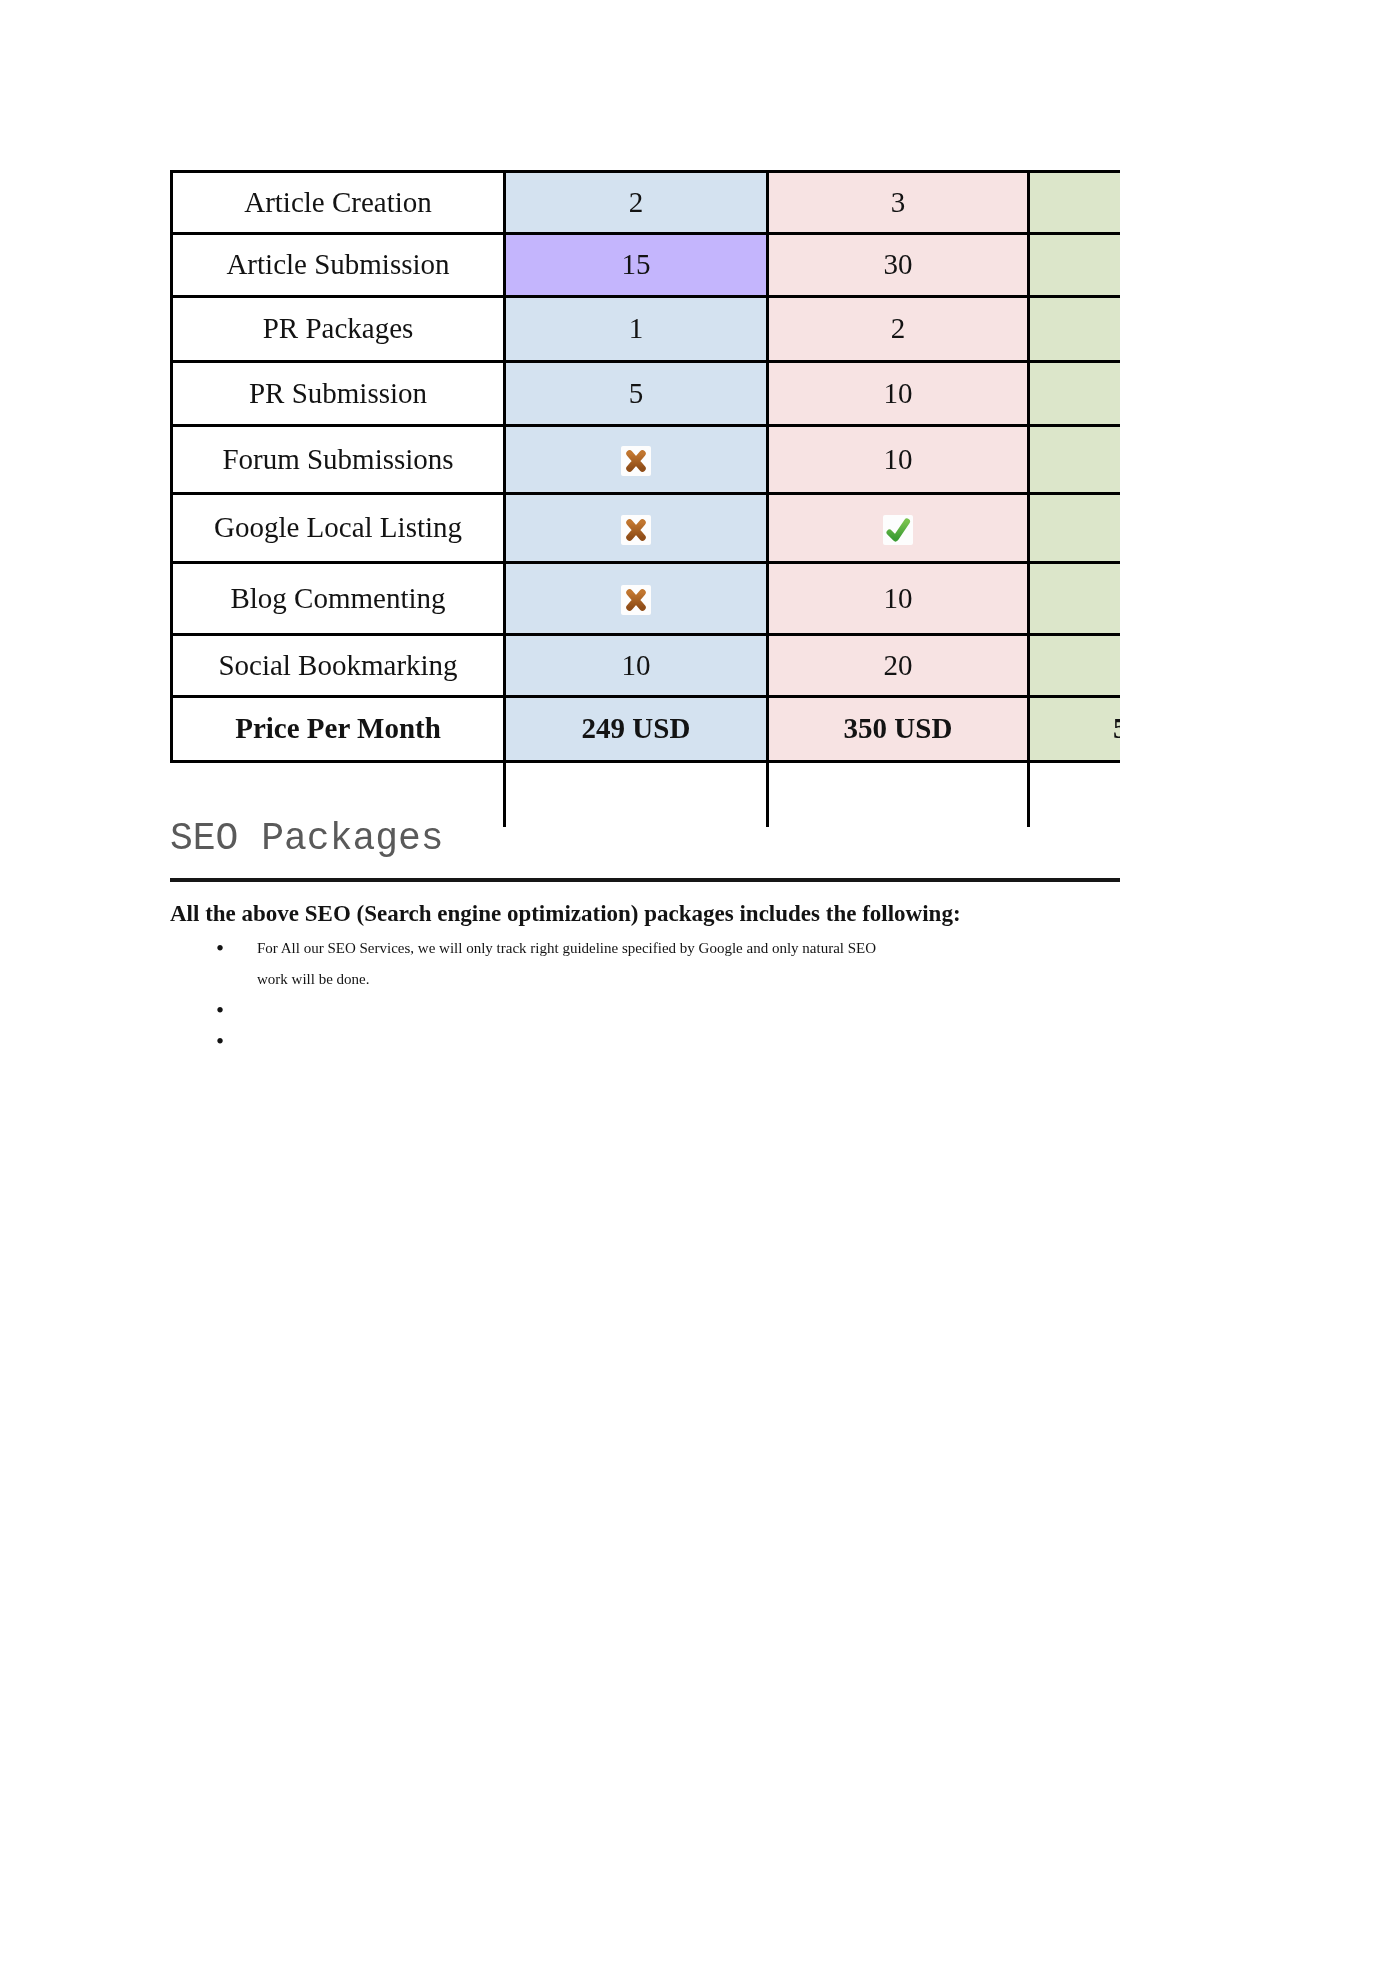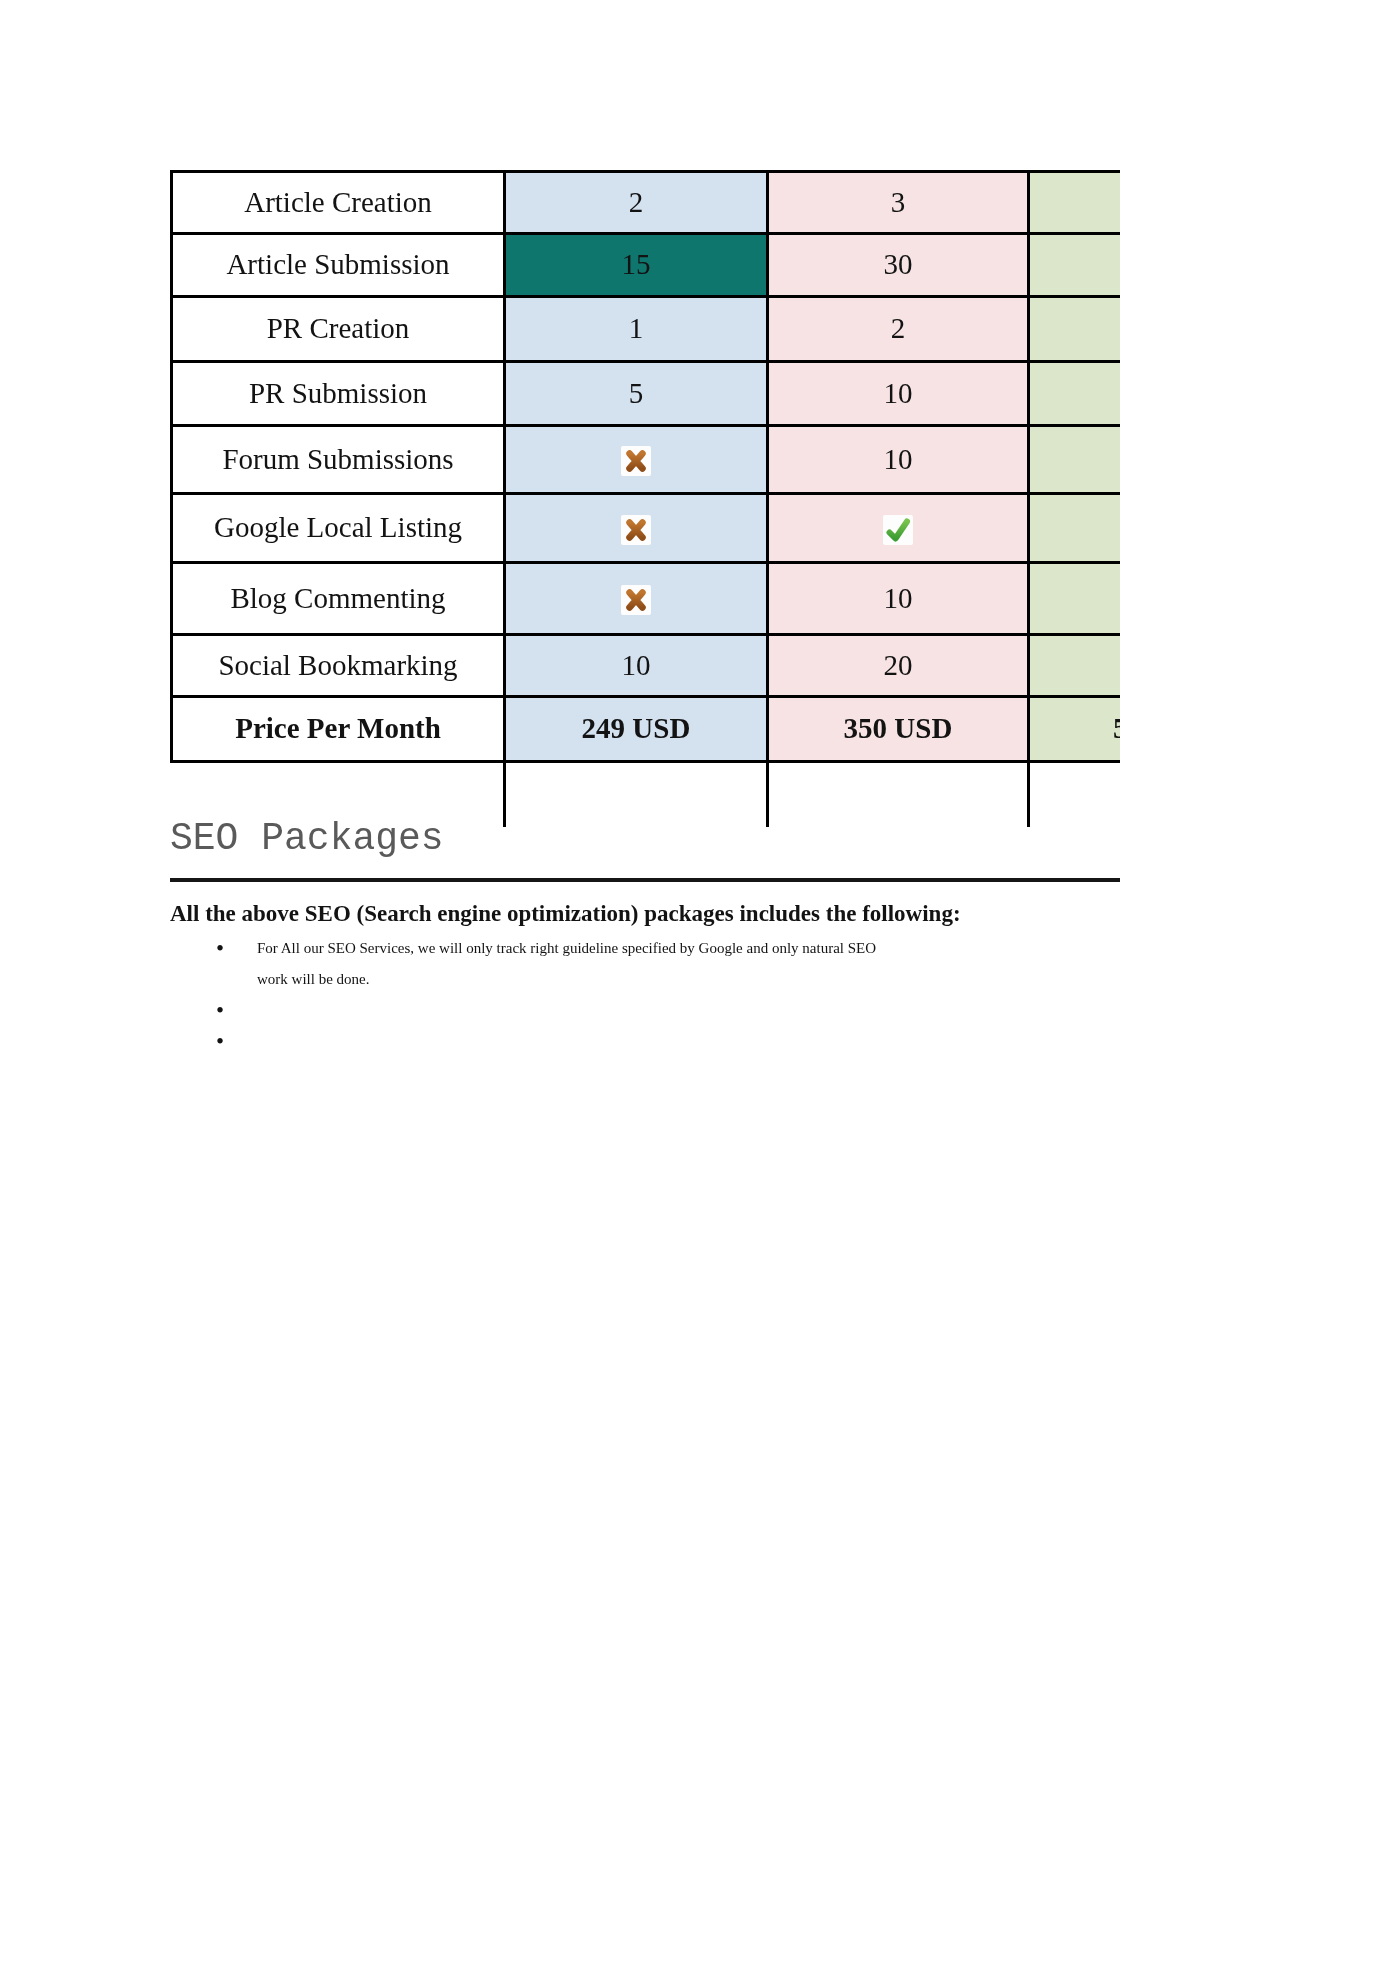--- a/index.html
+++ b/index.html
@@ -90,27 +90,27 @@
     <tbody class="grid" id="rows-body">
         <tr>
           <td class="lab">Article Creation</td>
           <td style="background: rgb(212, 226, 240);">2</td>
           <td style="background: rgb(247, 227, 227);">3</td>
           <td style="background: rgb(220, 230, 202);">5</td>
           <td style="background: rgb(230, 224, 210);"></td>
         </tr>
         <tr>
           <td class="lab">Article Submission</td>
-          <td style="background: #0f766e;">15</td>
+          <td style="background: #c4b5fd;">15</td>
           <td style="background: rgb(247, 227, 227);">30</td>
           <td style="background: rgb(220, 230, 202);">50</td>
           <td style="background: rgb(230, 224, 210);"></td>
         </tr>
         <tr>
-          <td class="lab">PR Creation</td>
+          <td class="lab">PR Packages</td>
           <td style="background: rgb(212, 226, 240);">1</td>
           <td style="background: rgb(247, 227, 227);">2</td>
           <td style="background: rgb(220, 230, 202);">3</td>
           <td style="background: rgb(230, 224, 210);"></td>
         </tr>
         <tr>
           <td class="lab">PR Submission</td>
           <td style="background: rgb(212, 226, 240);">5</td>
           <td style="background: rgb(247, 227, 227);">10</td>
           <td style="background: rgb(220, 230, 202);">20</td>

